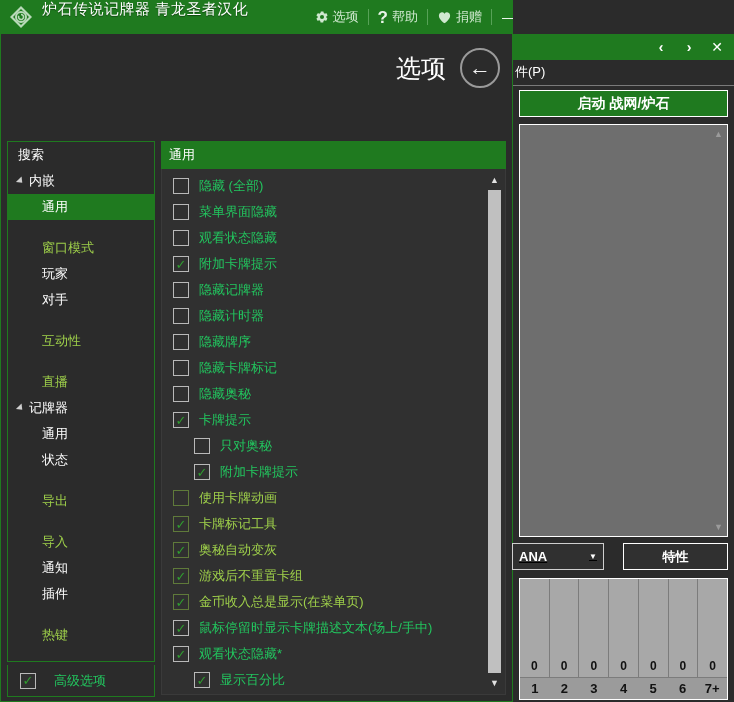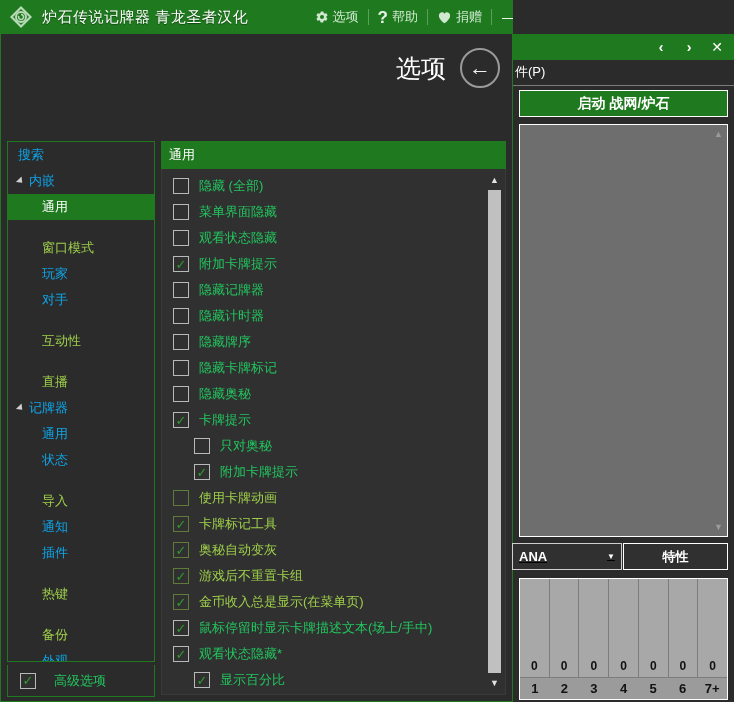--- a/index.html
+++ b/index.html
@@ -8,21 +8,21 @@
     background: #2b2b2b;
     font-family: "Liberation Sans", "DejaVu Sans", sans-serif;
     overflow: hidden;
   }
   #root { position: relative; width: 734px; height: 702px; background: #2b2b2b; }
 
   
   .titlebar {
     position: absolute; left: 0; top: 0; width: 594px; height: 34px;
     background: #1f7a1f;
-    display: flex; align-items: center;
+    display: flex; 
   }
   .logo-wrap { width: 42px; height: 34px; display: flex; align-items: center; justify-content: center; }
   .app-title {
     color: #ffffff; font-size: 15px; letter-spacing: .5px; white-space: nowrap;
     text-shadow: 0 1px 1px rgba(0,0,0,.45);
   }
   .tb-right { margin-left: auto; display: flex; align-items: center; height: 34px; }
   .tb-item {
     display: flex; align-items: center; gap: 4px;
     color: #cfe8cf; font-size: 13px; padding: 0 9px; height: 34px;
@@ -55,21 +55,21 @@
   .opt-body { position: absolute; left: 0; top: 68px; width: 511px; bottom: 0; }
 
   
   .sidebar {
     position: absolute; left: 6px; top: 39px; width: 148px; bottom: 39px;
     background: #2b2b2b; border: 1px solid #1f7a1f;
     overflow: hidden;
   }
   .nav-item {
     height: 26px; display: flex; align-items: center;
-    font-size: 13px; color: #0ea5e9; padding-left: 24px; white-space: nowrap;
+    font-size: 13px; color: #ffffff; padding-left: 24px; white-space: nowrap;
   }
   .nav-item.root { padding-left: 10px; }
   .nav-item.child { padding-left: 34px; }
   .nav-item.selected { background: #1f7a1f; color: #ffffff; }
   .nav-item.adv { color: #9ecf4a; margin-top: 15px; }
   .tri {
     width: 0; height: 0; margin-right: 6px;
     border-left: 5px solid #cfcfcf; border-top: 4px solid transparent; border-bottom: 4px solid transparent;
     transform: rotate(45deg); display: inline-block;
   }
@@ -138,21 +138,21 @@
     color: #ffffff; font-size: 14px; font-weight: bold;
     display: flex; align-items: center; justify-content: center;
   }
   .rw-list {
     position: absolute; left: 6px; top: 124px; width: 209px; height: 413px;
     background: #6e6e6e; border: 1px solid #ffffff;
   }
   .rwl-up, .rwl-dn { position: absolute; right: 4px; color: #9b9b9b; font-size: 9px; }
   .rwl-up { top: 4px; } .rwl-dn { bottom: 4px; }
   .rw-combo {
-    position: absolute; left: -1px; top: 543px; width: 110px; height: 27px;
+    position: absolute; left: -1px; top: 543px; width: 92px; height: 27px;
     background: #303030; border: 1px solid #cfcfcf;
     display: flex; align-items: center; padding: 8px 6px; text-decoration: underline;
   }
   .rw-combo .cval { color: #ffffff; font-size: 13px; font-weight: bold; }
   .rw-combo .carrow { margin-left: auto; color: #ffffff; font-size: 8px; }
   .rw-attr {
     position: absolute; left: 110px; top: 543px; width: 105px; height: 27px;
     background: #303030; border: 1px solid #ffffff;
     color: #ffffff; font-size: 13px; font-weight: bold;
     display: flex; align-items: center; justify-content: center;
@@ -257,20 +257,23 @@
             <span class="tri"></span>
             <span>记牌器</span>
           </div>
           <div class="nav-item child">
             <span>通用</span>
           </div>
           <div class="nav-item child">
             <span>状态</span>
           </div>
           <div class="nav-item child adv">
+            <span>导出</span>
+          </div>
+          <div class="nav-item child adv">
             <span>导入</span>
           </div>
           <div class="nav-item child">
             <span>通知</span>
           </div>
           <div class="nav-item child">
             <span>插件</span>
           </div>
           <div class="nav-item child adv">
             <span>热键</span>

